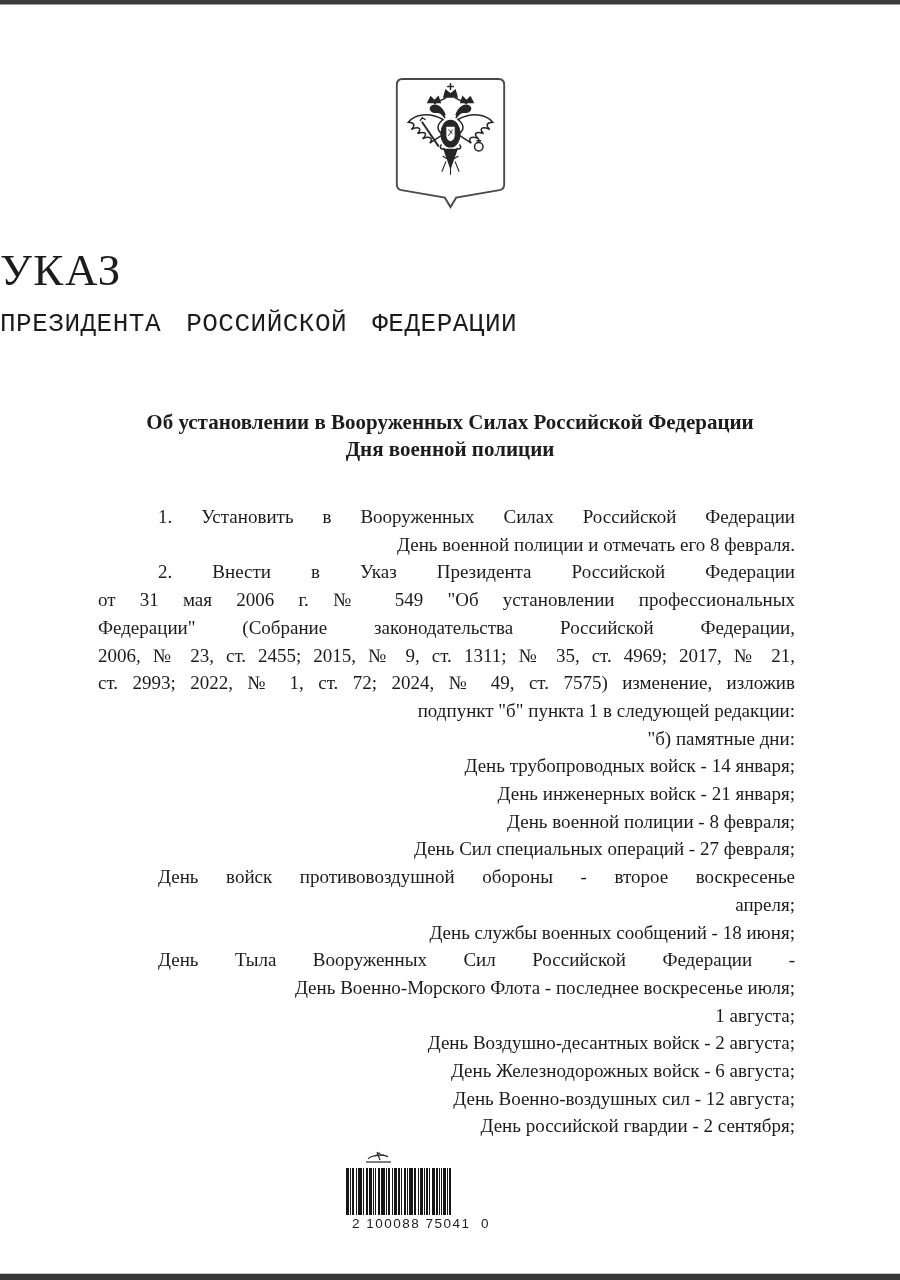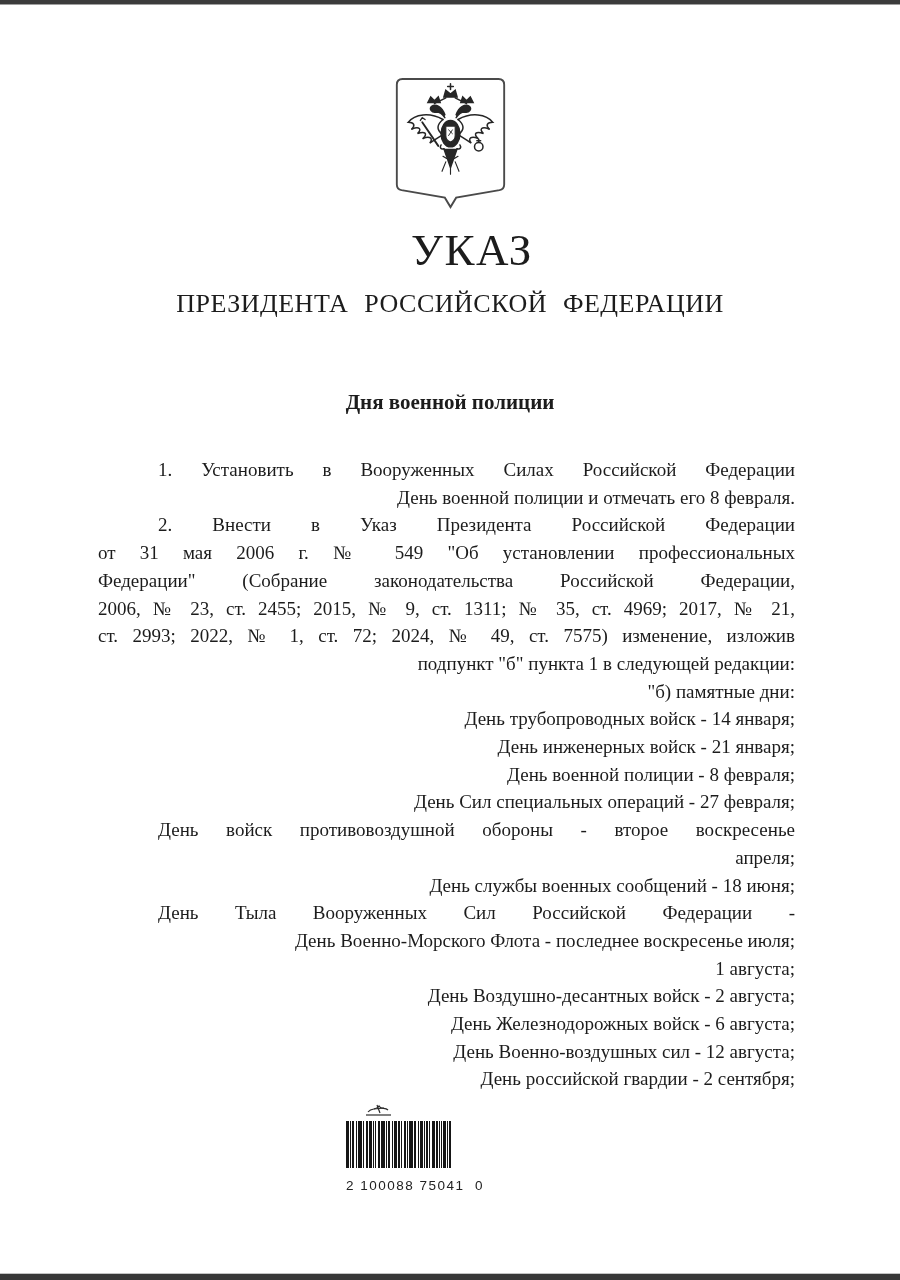--- a/index.html
+++ b/index.html
@@ -4,34 +4,34 @@
 <style>
   html,body{margin:0;padding:0;}
   body{
     width:900px;height:1280px;position:relative;overflow:hidden;
     background:#ffffff;color:#1c1c1c;
     font-family:"Liberation Serif","DejaVu Serif",serif;
   }
   .top-bar{height:4px;background:#3b3b3b;border-bottom:1px solid #9f9f9f;}
   .bottom-bar{position:absolute;left:0;bottom:0;width:100%;height:6px;background:#383838;border-top:1px solid #c4c4c4;}
   .emblem{display:block;margin:72px auto 0 auto;}
-  .doc-type{text-align:center;font-size:45px;line-height:46px;margin-top:16px;letter-spacing:1.5px;padding-left:44px;}
-  .doc-issuer{text-align:center;font-size:26px;line-height:30px;margin-top:16px;letter-spacing:0.5px;word-spacing:9px;}
+  .doc-type{text-align:left;font-size:45px;line-height:46px;margin-top:36px;letter-spacing:1.5px;}
+  .doc-issuer{font-size:26px;line-height:30px;margin-top:16px;letter-spacing:0.5px;word-spacing:9px;font-family:Liberation Mono, monospace;}
   .doc-title{text-align:center;font-weight:bold;font-size:21px;line-height:27px;margin-top:70px;}
   .doc-body{margin:40px 105px 0 98px;font-size:19px;line-height:27.7px;}
   .line{text-align:right;}
   .line.justify{text-align:justify;text-align-last:justify;}
   .line.indent{padding-left:60px;}
   .barcode{margin:10px 0 0 346px;width:150px;}
   .barcode-mark{display:block;margin-left:18px;}
   .bars{display:flex;align-items:stretch;height:47px;margin-top:2px;}
   .bars div{background:#161616;height:100%;flex:0 0 auto;}
   .barcode-digits{
     font-family:"Liberation Sans","DejaVu Sans",sans-serif;
-    font-size:13.5px;letter-spacing:1.5px;margin-top:10px;white-space:pre;color:#222;
+    font-size:13.5px;letter-spacing:1.5px;margin-top:1px;white-space:pre;color:#222;text-align:center;
   }
 </style>
 </head>
 <body>
 
 <div class="top-bar"></div>
 
 <div class="page">
 
   <svg class="emblem" width="113" height="134" viewBox="0 0 120 142" aria-hidden="true">
@@ -76,20 +76,21 @@
       <path d="M52,84 C57,88 63,88 68,84" stroke-width="1.2"></path>
       <path d="M55,90 L51,100 M60,92 L60,103 M65,90 L69,100" stroke-width="1.2"></path>
     </g>
   </svg>
 
   <div class="doc-type">УКАЗ</div>
 
   <div class="doc-issuer">ПРЕЗИДЕНТА РОССИЙСКОЙ ФЕДЕРАЦИИ</div>
 
   <div class="doc-title">
+    <div>Об установлении в Вооруженных Силах Российской Федерации</div>
     <div>Дня военной полиции</div>
   </div>
 
   <div class="doc-body">
       <div class="line indent justify">1. Установить в Вооруженных Силах Российской Федерации</div>
       <div class="line">День военной полиции и отмечать его 8 февраля.</div>
       <div class="line indent justify">2. Внести в Указ Президента Российской Федерации</div>
       <div class="line justify">от 31 мая 2006 г. № 549 "Об установлении профессиональных</div>
       <div class="line justify">Федерации" (Собрание законодательства Российской Федерации,</div>
       <div class="line justify">2006, № 23, ст. 2455; 2015, № 9, ст. 1311; № 35, ст. 4969; 2017, № 21,</div>

